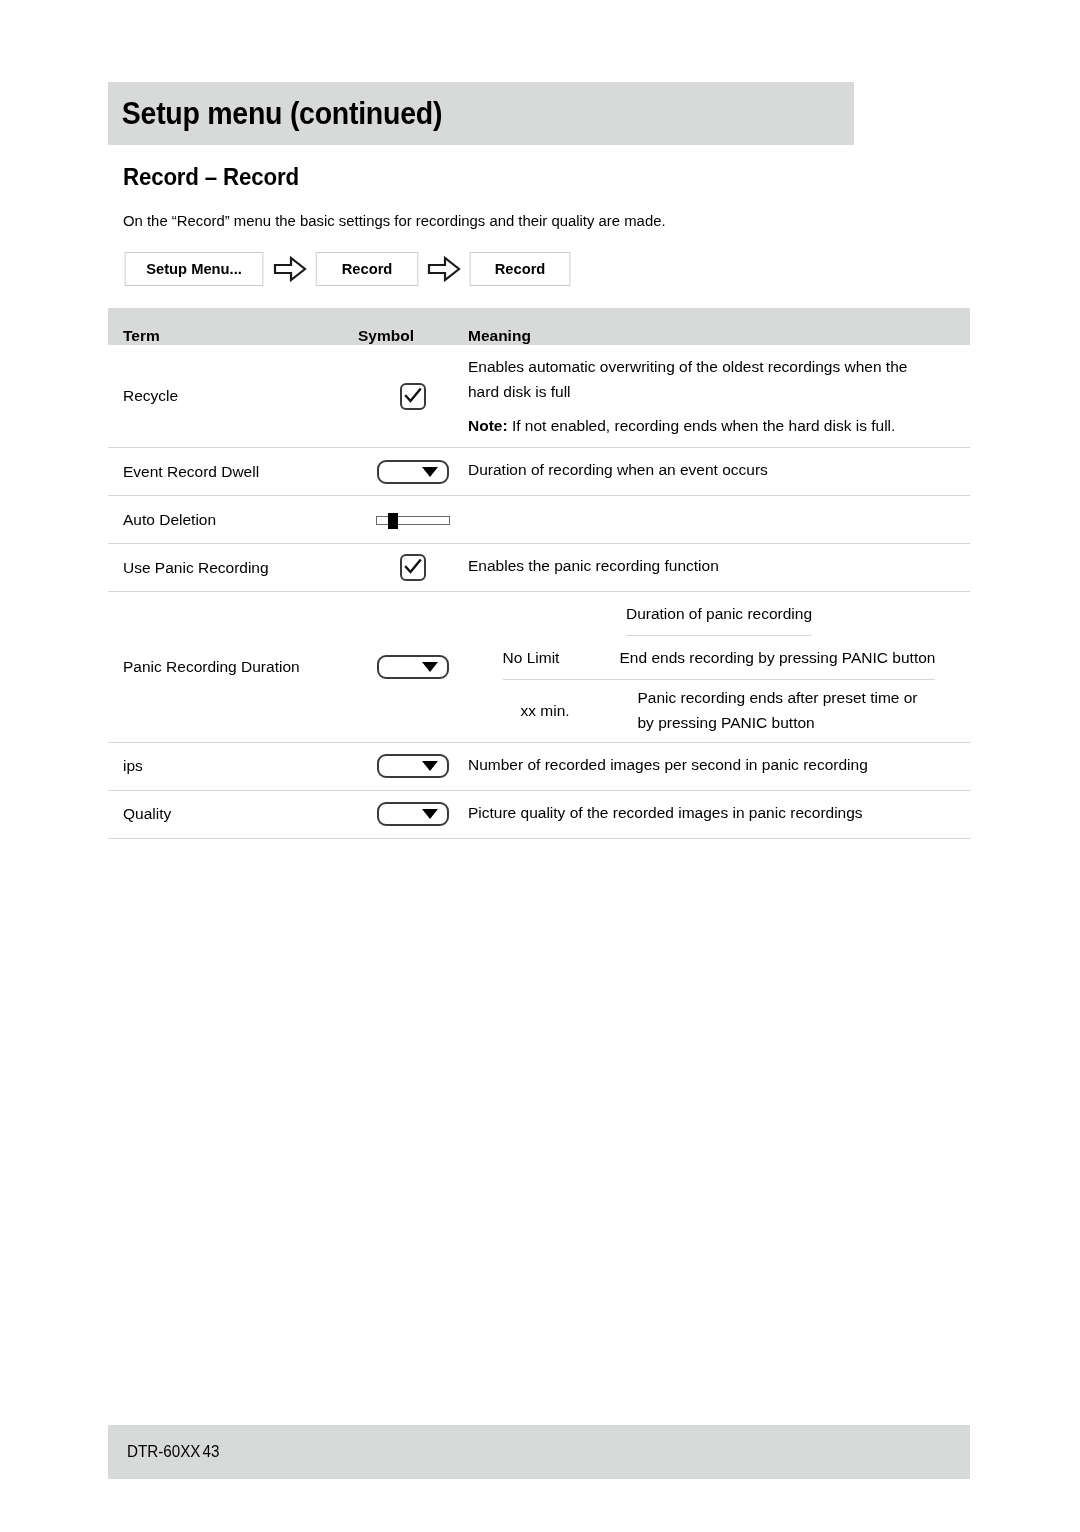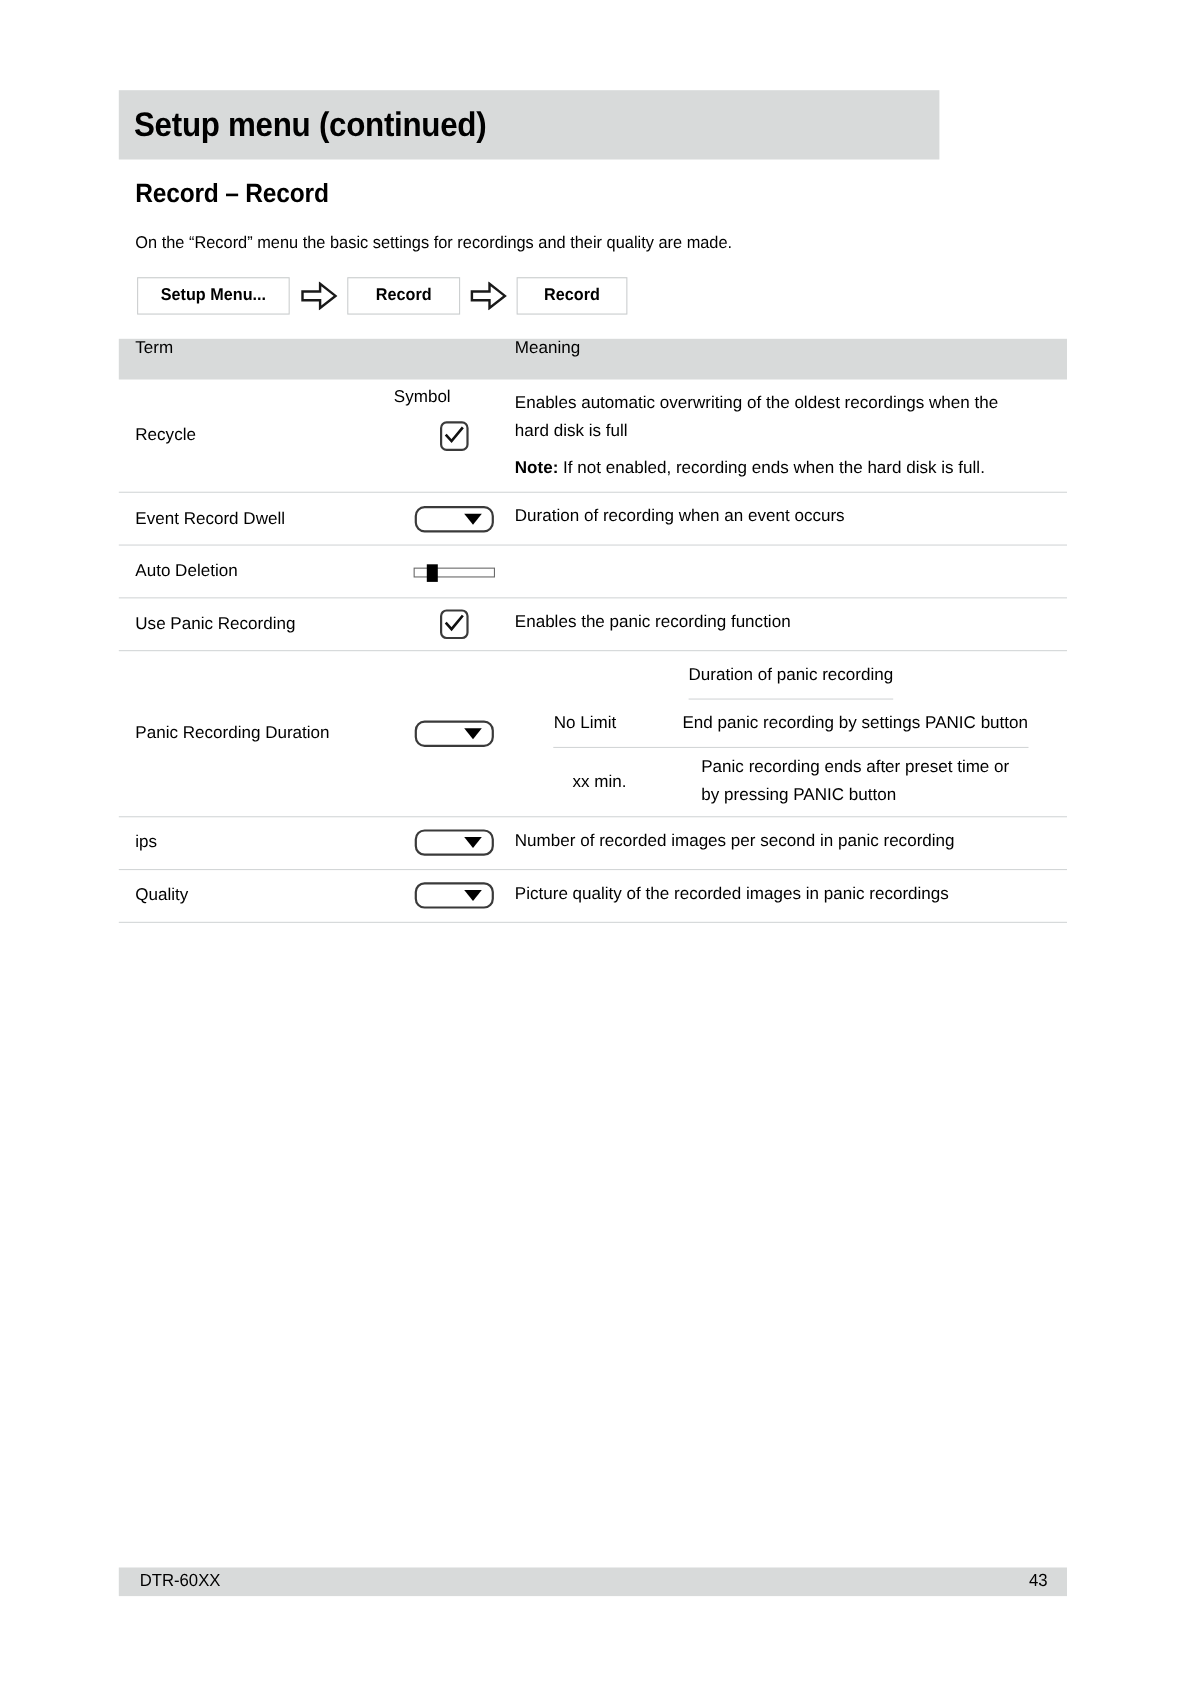--- a/index.html
+++ b/index.html
@@ -97,22 +97,22 @@
   
   .doc-table {
     position: absolute;
     left: 0; top: 308px;
     width: 862px;
   }
   .tbl-header {
     background: #d8dada;
     height: 37px;
     display: flex;
-    align-items: flex-start;
-    font-weight: normal;
+    align-items: flex-end;
+    font-weight: bold;
     font-size: 15.5px;
   }
   .col-term   { width: 250px; padding-left: 15px; }
   .col-symbol { width: 110px; margin-top: 44px; }
   .col-mean   { flex: 1; }
 
   .trow {
     display: flex;
     align-items: stretch;
     border-bottom: 1.5px solid #d3d6d7;
@@ -211,25 +211,24 @@
     position: absolute;
     left: 12px; top: 0;
     width: 10px; height: 16px;
     background: #000;
   }
 
   
   .footer {
     position: absolute;
     left: 0; top: 1425px;
-    width: 862px; height: 26px;
+    width: 862px; height: 54px;
     background: #d8dada;
     display: flex;
     align-items: center;
-    justify-content: space-between;
     padding: 0 17px;
     font-size: 16px;
   }
   .footer span { transform: scaleX(0.95); }
 </style>
 </head>
 <body>
 
 <div class="page">
 
@@ -323,21 +322,21 @@
         <div class="icon-dropdown">
             <span class="tri"></span>
           </div>
       </div>
       <div class="subtable">
         <div class="sub-row full">
           <div class="sub-val">Duration of panic recording</div>
         </div>
         <div class="sub-row">
           <div class="sub-key">No Limit</div>
-          <div class="sub-val">End panic recording by settings PANIC button</div>
+          <div class="sub-val">End ends recording by pressing PANIC button</div>
         </div>
         <div class="sub-row">
           <div class="sub-key">xx min.</div>
           <div class="sub-val">
             <div class="l2">Panic recording ends after preset time or</div>
             <div class="l2">by pressing PANIC button</div>
           </div>
         </div>
       </div>
     </div>

